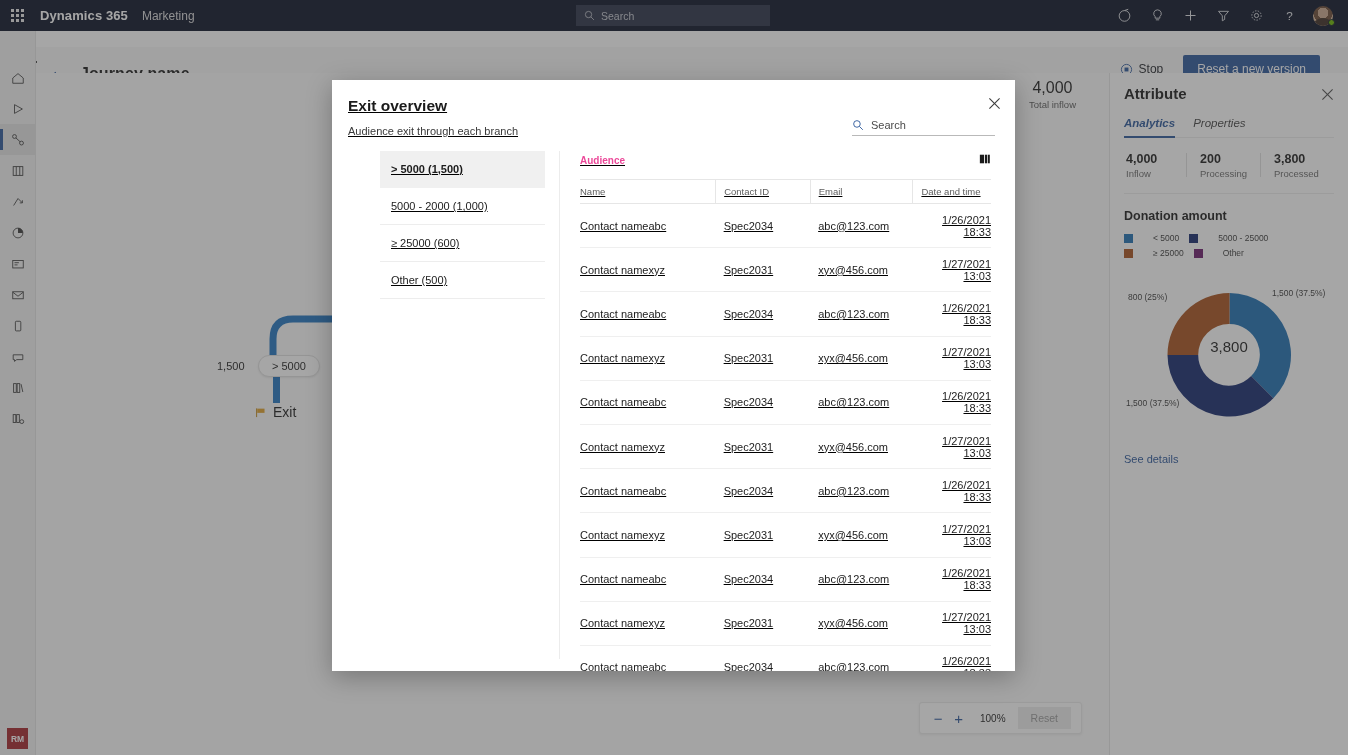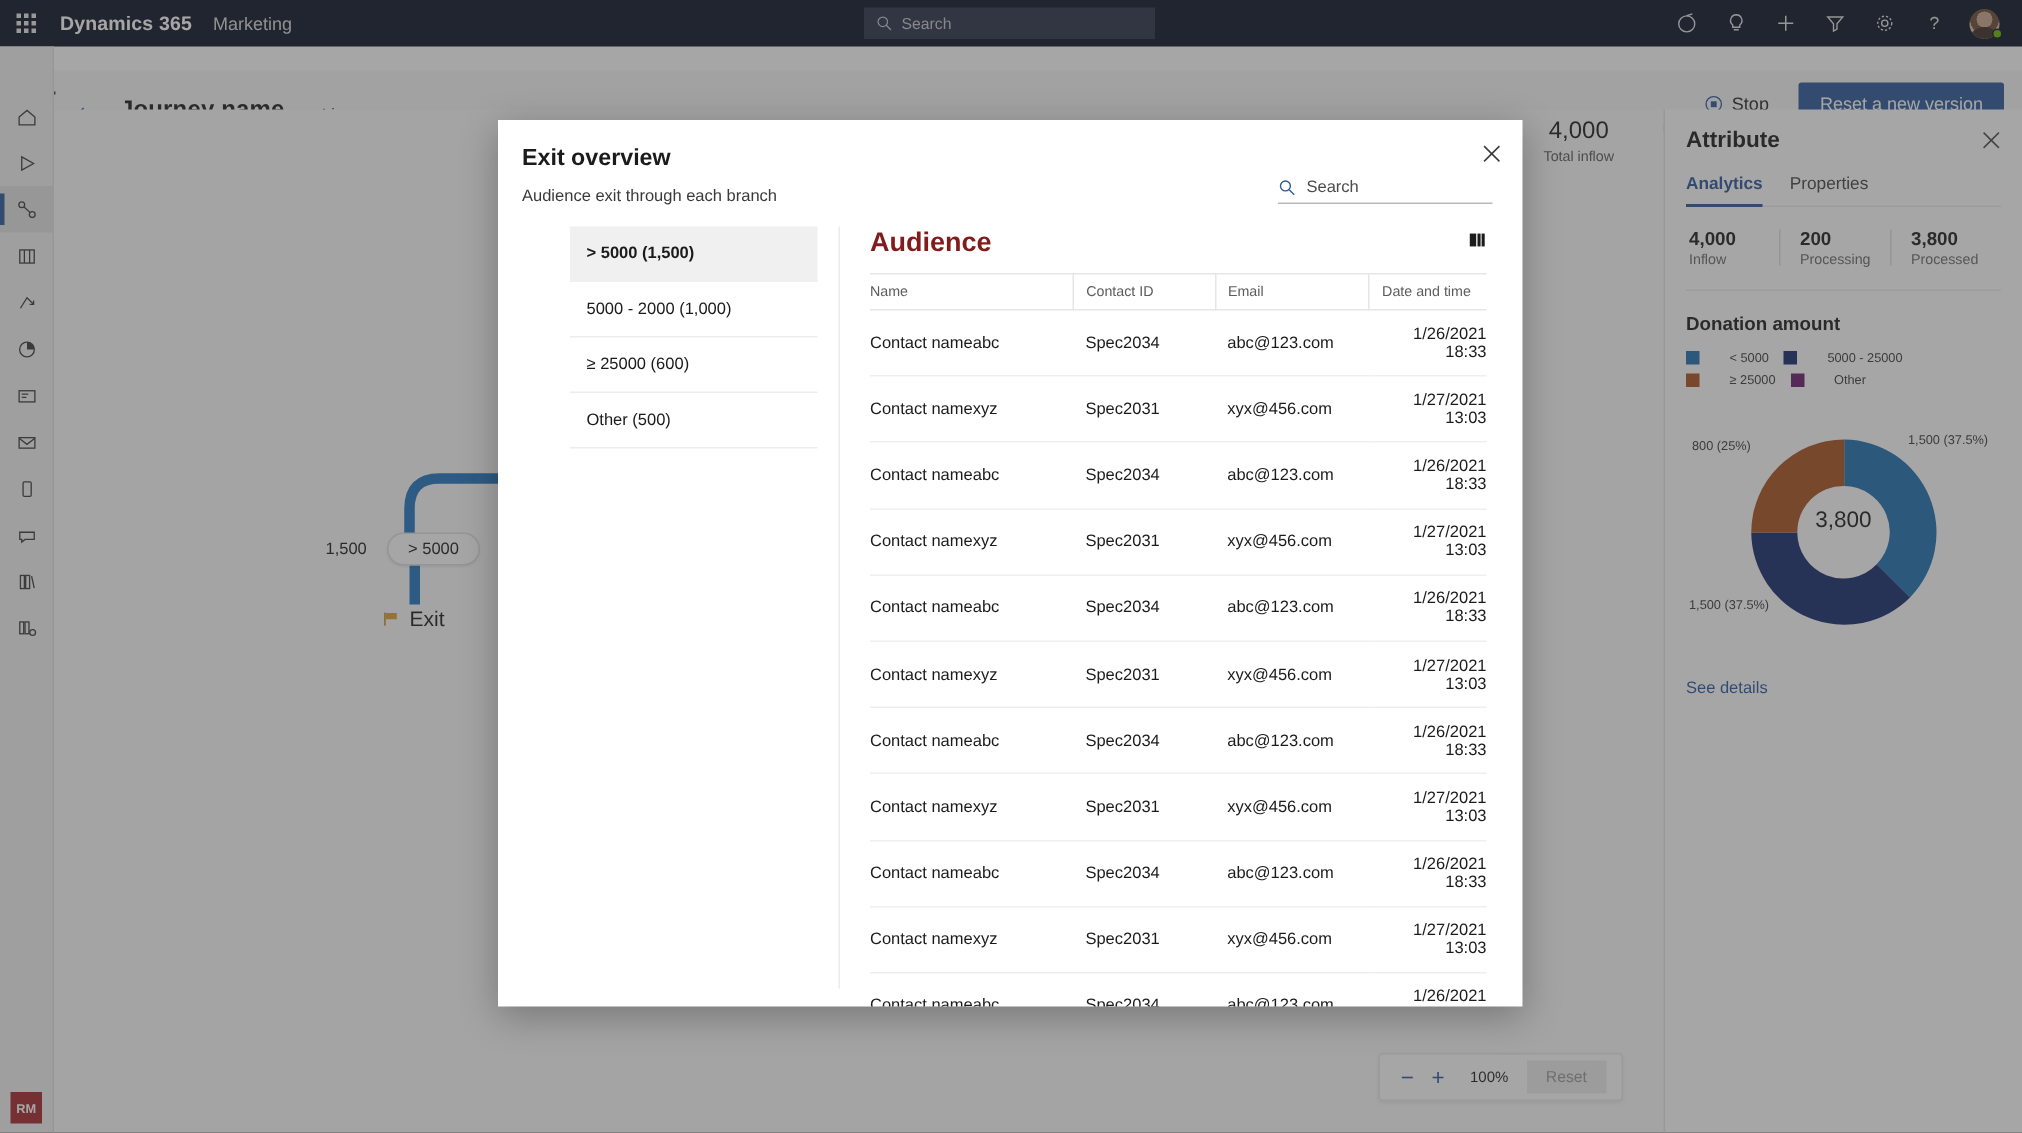--- a/index.html
+++ b/index.html
@@ -80,21 +80,21 @@
   .hamburger {
     width: 37px; height: 42px; display: flex; align-items: center;
     justify-content: center; cursor: pointer;
   }
   .hamburger i { display:block; width:13px; height:1.4px; background:#444; margin:1.6px 0; }
   .back-arrow { margin-left: 13px; color:#2b579a; cursor:pointer; display:flex; align-items:center; }
   .journey-title { font-size: 16px; font-weight: 600; color: #1b1b1b; margin-left: 15px; letter-spacing: .1px;}
   .live-badge { display:flex; align-items:center; gap:5px; margin-left: 14px; }
   .live-dot { width:6px; height:6px; border-radius:50%; background:#0f8c38; }
   .live-text { font-size: 11px; color: #333; }
-  .cmd-right { margin-left:auto; display:flex; align-items:center; gap: 12px; padding-right: 12px; }
+  .cmd-right { margin-left:auto; display:flex; align-items:center; gap: 12px; padding-right: 28px; }
   .stop-btn {
     display:flex; align-items:center; gap:6px; font-size:12px; color:#24272c;
     padding: 5px 8px; cursor: pointer; background:none; border:none;
     font-family: "Liberation Sans", sans-serif;
   }
   .primary-btn {
     background:#2b579a; color:#fff; border:none;
     font-size:12px; padding: 7px 14px; cursor:pointer; border-radius:2px;
     font-family: "Liberation Sans", sans-serif;
   }
@@ -176,21 +176,21 @@
   
   .rpanel {
     position:absolute; top:73px; right:0;
     width: 239px; height: 682px;
     background:#fff; border-left:1px solid #e6e6e6;
     padding: 12px 14px 0 14px;
   }
   .rp-head { display:flex; align-items:flex-start; justify-content:space-between; }
   .rp-title { font-size:15px; font-weight:600; color:#1b1b1b; }
   .rp-close { cursor:pointer; color:#4a4a4a; margin-top:2px; }
-  .rp-tabs { display:flex; gap: 18px; margin-top: 12px; border-bottom:1px solid #ececec; }
+  .rp-tabs { display:flex; gap: 18px; margin-top: 12px; border-bottom:1px solid #ececec;font-style:italic; }
   .rp-tab {
     font-size:11.5px; color:#444; padding-bottom:7px; cursor:pointer;
     border-bottom: 2px solid transparent; margin-bottom:-1px;
   }
   .rp-tab.active { color:#2b579a; border-bottom-color:#2b579a; font-weight:600; }
   .stats { display:flex; margin-top:14px; padding-bottom:14px; border-bottom:1px solid #ececec; }
   .stat { flex:1; position:relative; padding-left: 2px; }
   .stat + .stat { padding-left: 14px; }
   .stat + .stat:before {
     content:''; position:absolute; left:0; top:1px; bottom:2px; width:1px; background:#e0e0e0;
@@ -217,20 +217,21 @@
   .scrim {
     position:absolute; top:0; left:0; width:1348px; height:755px;
     background: rgba(60,60,60,.46);
   }
   .modal {
     position:absolute; left:332px; top:80px;
     width: 683px; height: 591px;
     background:#fff;
     box-shadow: 0 6px 24px rgba(0,0,0,.28);
     overflow:hidden;
+    text-decoration:underline;
   }
   .m-head { padding: 17px 22px 0 16px; position:relative; }
   .m-title { font-size:15.5px; font-weight:600; color:#1b1b1b; }
   .m-sub { font-size:11px; color:#3a3a3a; margin-top:10px; }
   .m-close { position:absolute; right:14px; top:16px; cursor:pointer; color:#3a3a3a; }
   .m-search {
     position:absolute; right: 20px; top: 39px; width: 143px;
     display:flex; align-items:center; gap:7px;
     border-bottom:1px solid #b9b9b9; padding-bottom:4px; cursor:text;
   }
@@ -239,21 +240,21 @@
   .m-body { display:flex; margin-top: 14px; height: 508px; margin-left: 32px; }
   .branchlist { width: 165px; margin-left: 16px; flex: none; }
   .branch-item {
     height: 37px; display:flex; align-items:center; padding: 0 0 0 11px;
     font-size:11px; color:#1b1b1b; border-bottom:1px solid #ededed; cursor:pointer;
   }
   .branch-item.active { background:#f0f0f0; font-weight:600; border-bottom-color:#f0f0f0; }
 
   .tablepane { flex:1; margin-left: 14px; border-left:1px solid #ececec; padding-left: 20px; padding-right: 24px; }
   .tbl-head { display:flex; align-items:center; justify-content:space-between; padding-bottom: 10px; }
-  .tbl-title { font-size:18px; font-weight:600; color:#7f1d1d; }
+  .tbl-title { font-size:10px; font-weight:600; color:#ec4899; }
   .tbl-cfg { cursor:pointer; color:#1b1b1b; }
   table { width:100%; border-collapse:collapse; table-layout:fixed; }
   thead th {
     font-size:9.5px; color:#5c5c5c; font-weight:400; text-align:left;
     padding: 6px 0 6px 8px; border-top:1px solid #e6e6e6; border-bottom:1px solid #e6e6e6;
     border-right:1px solid #e6e6e6;
   }
   thead th:last-child { border-right:none; }
   thead th:first-child { padding-left:0; }
   tbody td {

